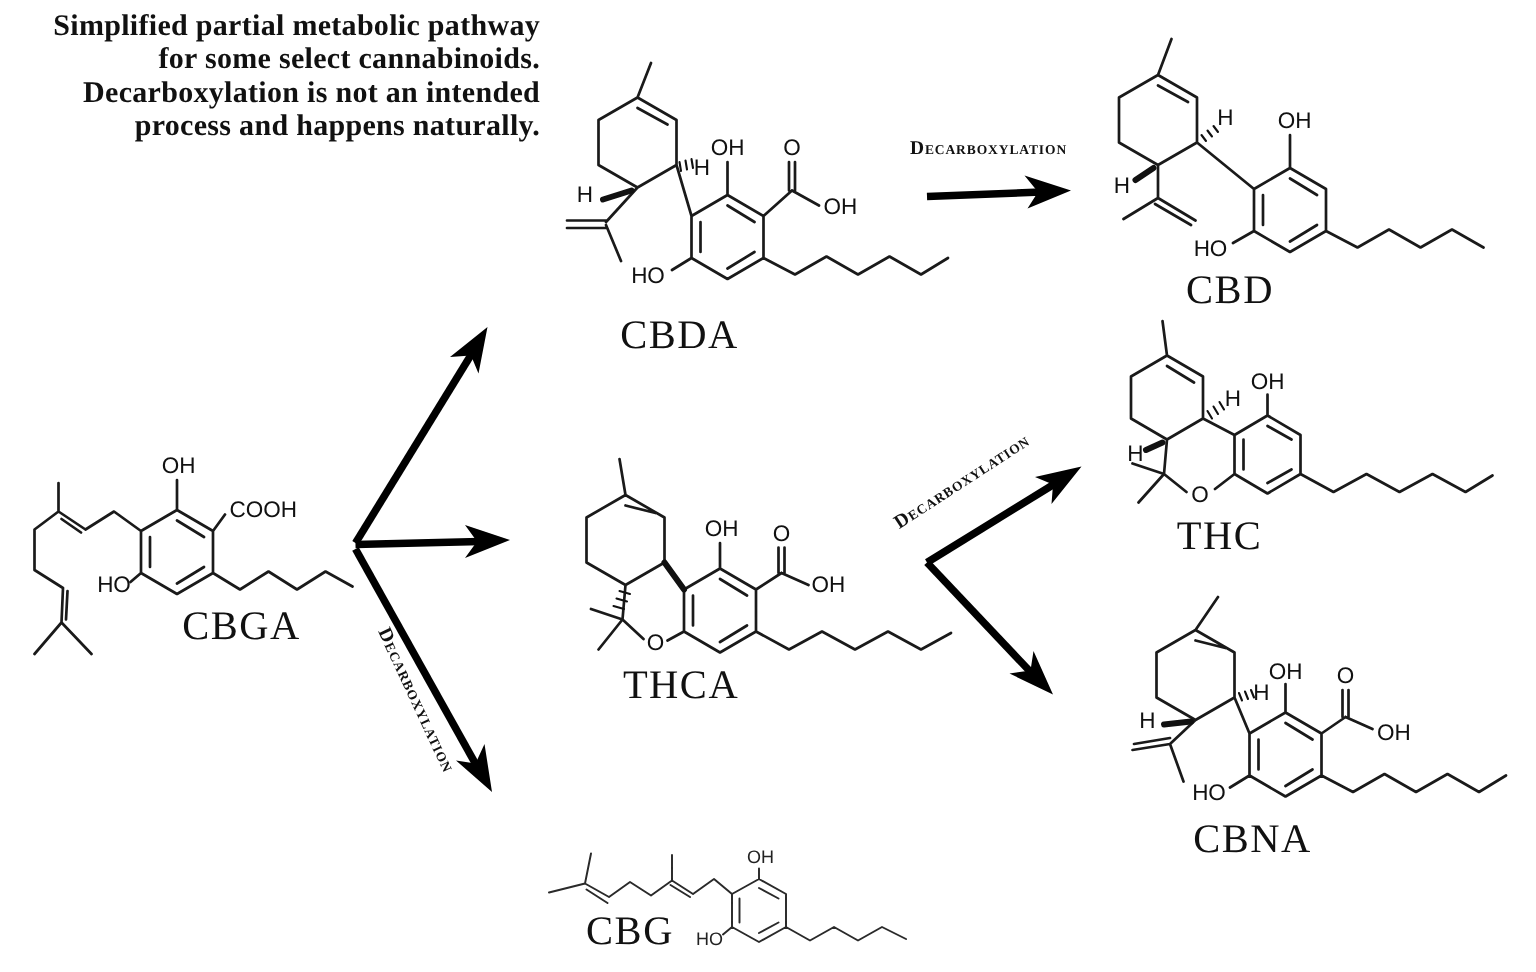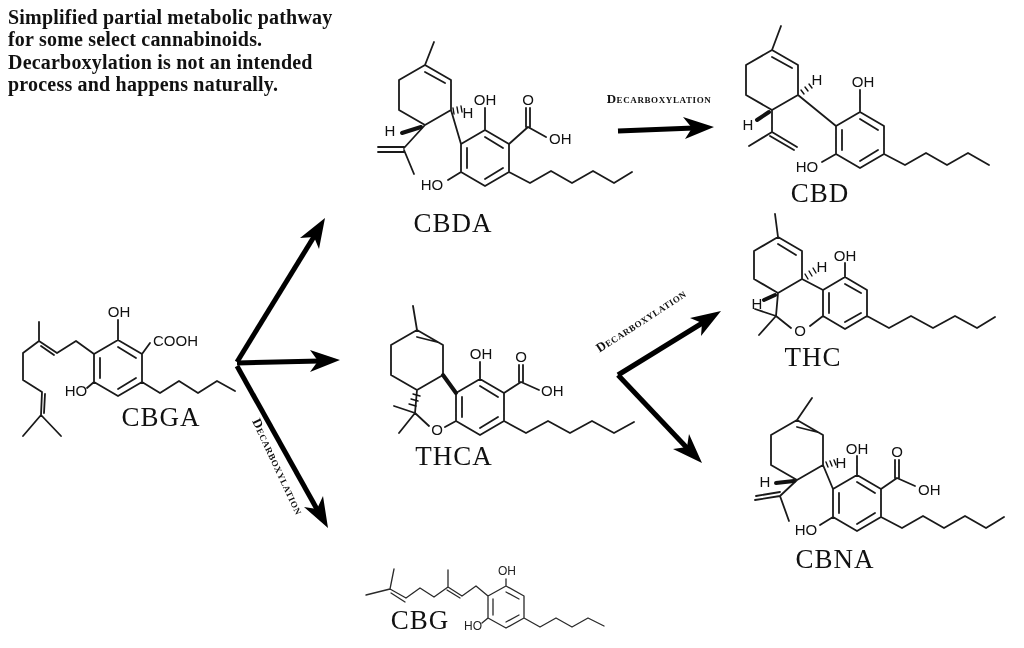--- a/index.html
+++ b/index.html
@@ -1,18 +1,18 @@
 <!DOCTYPE html>
 <html><head>
 <meta charset="utf-8">
 <style>
   html,body { margin:0; padding:0; background:#fff; }
   #canvas {
     position:relative; width:1024px; height:648px; background:#ffffff;
-    overflow:hidden; font-family:"Liberation Serif", serif;
+    overflow:hidden; font-family:"Liberation Serif", serif;text-align:right;
   }
   #caption {
     position:absolute; left:8px; top:6px; width:352px;
     font:bold 20px/1.12 "Liberation Serif", serif; color:#111;
     letter-spacing:0.2px;
   }
   svg { position:absolute; left:0; top:0; }
   .bond   { fill:none; stroke:#1a1a1a; stroke-width:1.8; stroke-linecap:round; stroke-linejoin:round; }
   .bond-sm{ fill:none; stroke:#2a2a2a; stroke-width:1.3; stroke-linecap:round; stroke-linejoin:round; }
   .wedge  { fill:none; stroke:#111; stroke-width:4; stroke-linecap:round; }

